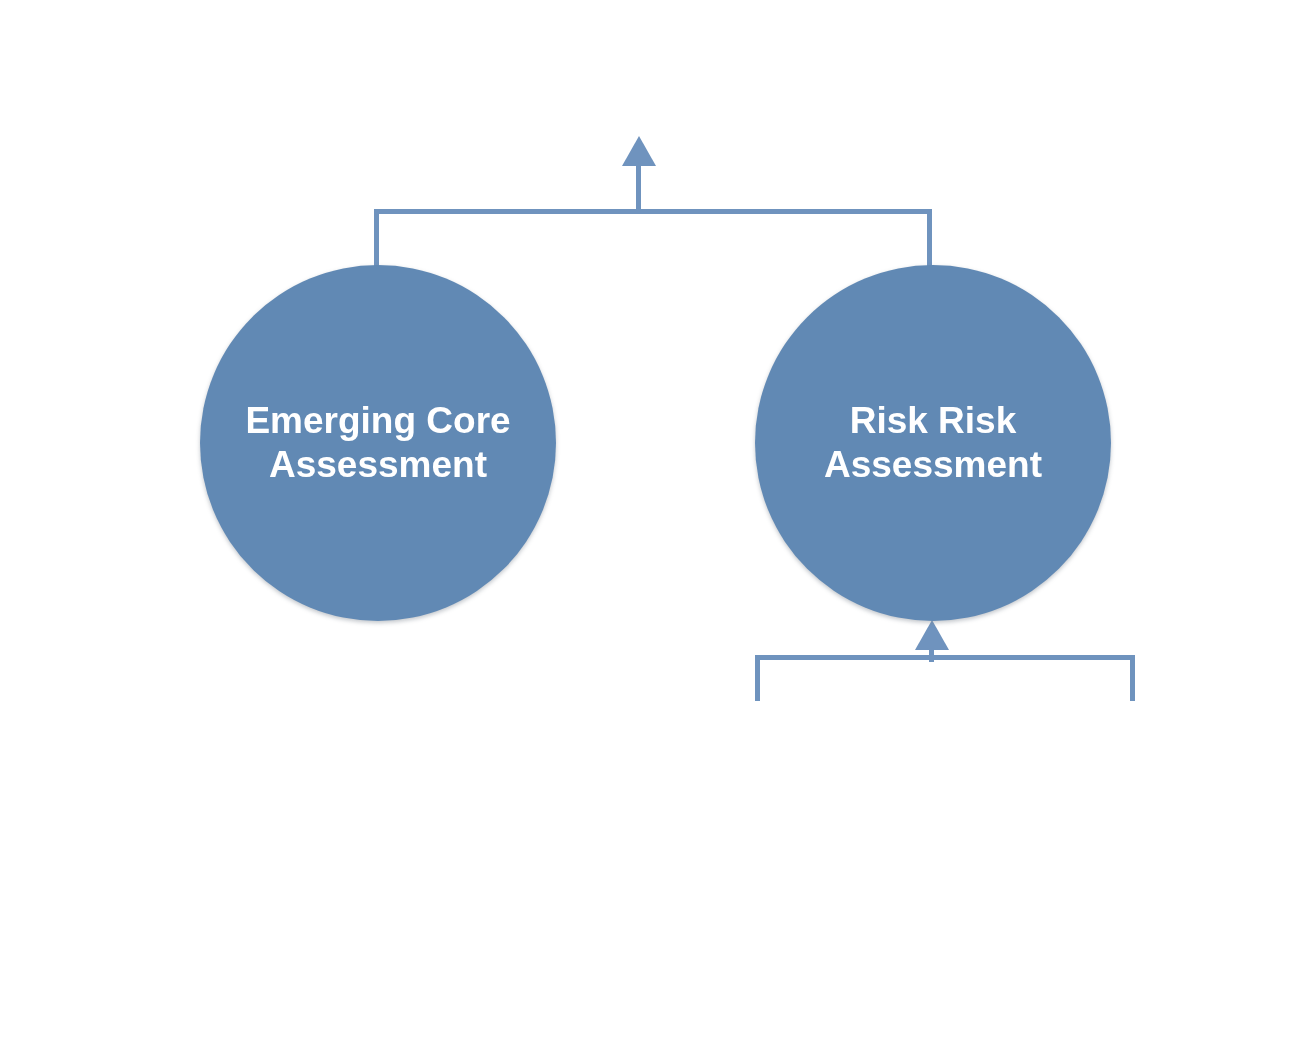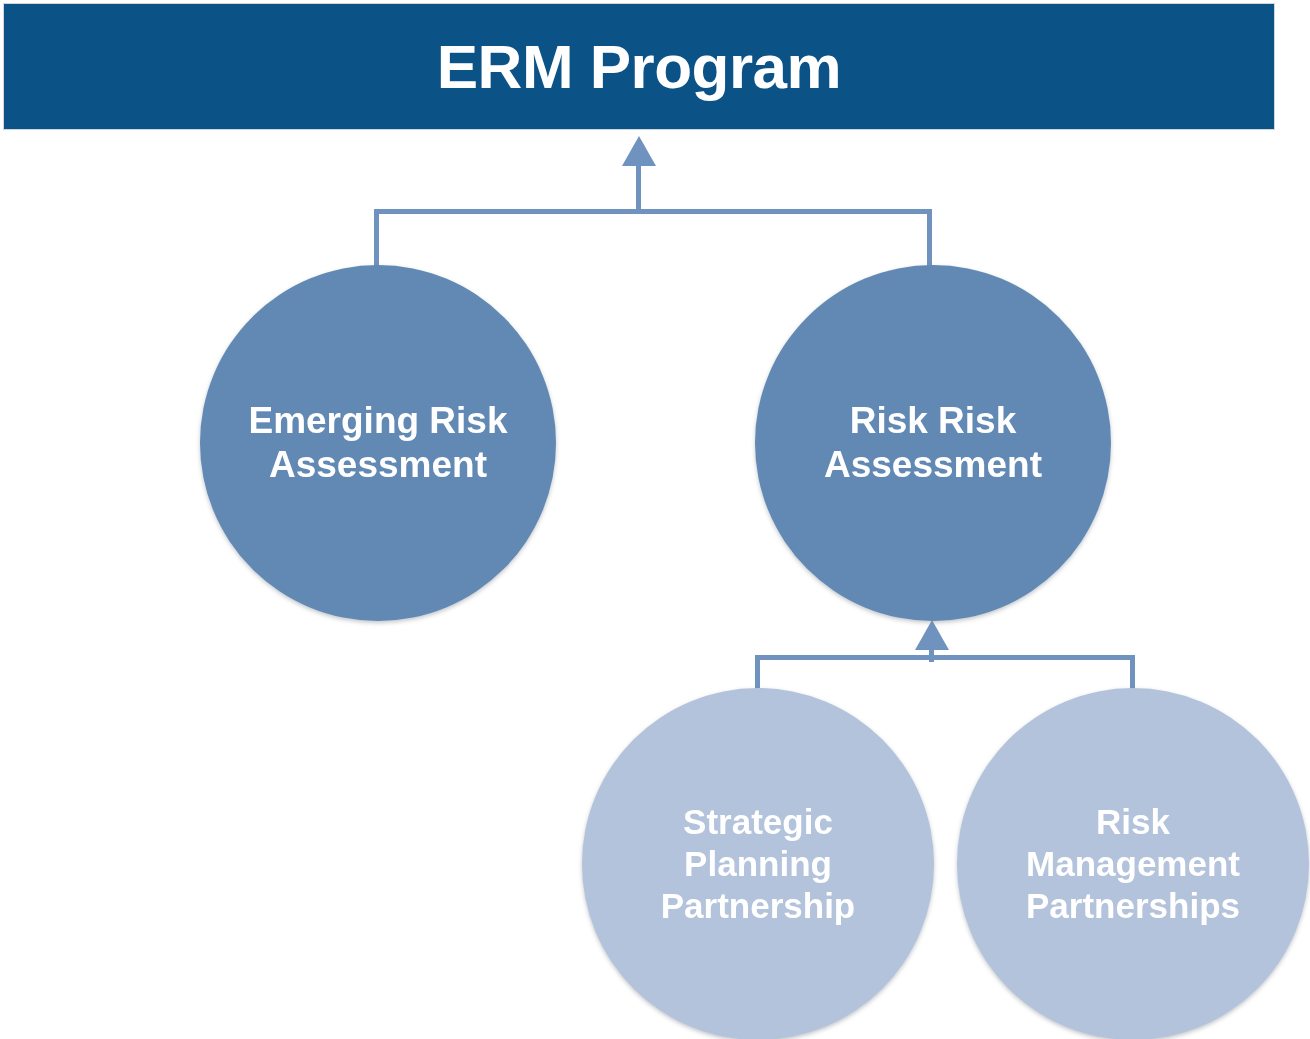--- a/index.html
+++ b/index.html
@@ -101,23 +101,20 @@
   #circle-risk-management {
     left: 957px; top: 688px; width: 352px; height: 352px;
   }
   #circle-risk-management .node-label { font-size: 35px; }
 </style>
 </head>
 <body>
 
 <div id="canvas">
 
-  <div id="header-banner">
-    <div id="header-title">ERM Program</div>
-  </div>
 
   <div>
 
     <div class="arrow-up" style="left:622px; top:136px;"></div>
 
     <div class="conn-line conn-v" style="left:636px; top:164px; height:50px;"></div>
 
     <div class="conn-line conn-h" style="left:374px; top:209px; width:558px;"></div>
 
     <div class="conn-line conn-v" style="left:374px; top:209px; height:68px;"></div>
@@ -127,34 +124,24 @@
 
   <div>
     <div class="arrow-up" style="left:915px; top:620px;"></div>
     <div class="conn-line conn-v" style="left:929px; top:648px; height:14px;"></div>
     <div class="conn-line conn-h" style="left:755px; top:655px; width:380px;"></div>
     <div class="conn-line conn-v" style="left:755px; top:655px; height:46px;"></div>
     <div class="conn-line conn-v" style="left:1130px; top:655px; height:46px;"></div>
   </div>
 
   <div id="circle-emerging-risk" class="node-circle tone-mid">
-    <span class="node-label">Emerging Risk
+    <span class="node-label">Emerging Core
 Assessment</span>
   </div>
 
   <div id="circle-core-risk" class="node-circle tone-mid">
     <span class="node-label">Risk Risk
 Assessment</span>
   </div>
 
-  <div id="circle-strategic-planning" class="node-circle tone-light">
-    <span class="node-label">Strategic
-Planning
-Partnership</span>
-  </div>
 
-  <div id="circle-risk-management" class="node-circle tone-light">
-    <span class="node-label">Risk
-Management
-Partnerships</span>
-  </div>
 
 </div>
 
 </body></html>

